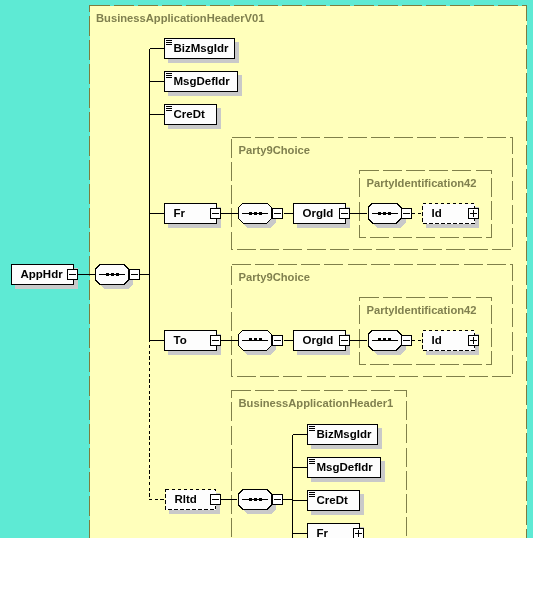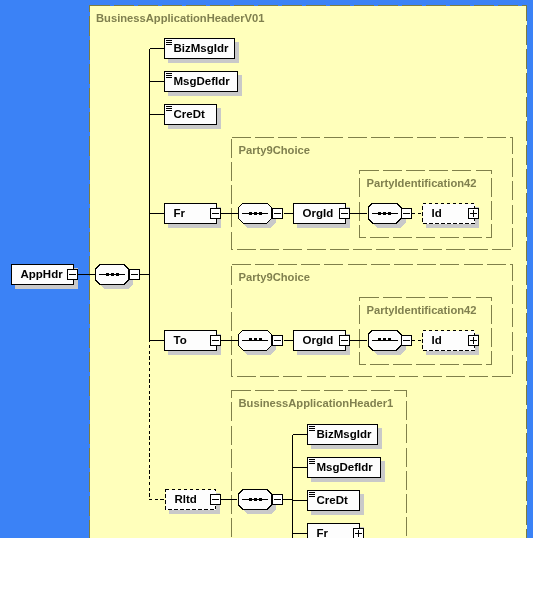--- a/index.html
+++ b/index.html
@@ -1,17 +1,17 @@
 <!DOCTYPE html>
 <html><head>
 <meta charset="utf-8">
 <style>
   html,body{margin:0;padding:0;background:#ffffff;}
   body{width:533px;height:611px;font-family:"Liberation Sans",sans-serif;}
-  #stage{position:relative;width:533px;height:538px;overflow:hidden;background:#3b82f6;}
+  #stage{position:relative;width:533px;height:538px;overflow:hidden;background:#5eead4;}
   svg#diagram{position:absolute;left:0;top:0;display:block;}
   .grp-label{font-family:"Liberation Sans",sans-serif;font-size:11.2px;font-weight:bold;fill:#80804f;will-change:transform;}
   .node-label{font-family:"Liberation Sans",sans-serif;font-size:11.5px;font-weight:bold;fill:#000000;will-change:transform;}
   .shadow{fill:#c9c9c9;}
   .box{fill:#fdfdfd;stroke:#000000;stroke-width:1;}
   .dbox{fill:#fdfdfd;stroke:#000000;stroke-width:1.2;stroke-dasharray:3.5 2.5;}
   .ln{stroke:#000000;stroke-width:1;fill:none;}
   .ln2{stroke:#000000;stroke-width:1.2;fill:none;}
   .dln{stroke:#000000;stroke-width:1;fill:none;stroke-dasharray:3.3 2.4;}
   .seq{fill:#fdfdfd;stroke:#000000;stroke-width:1;}

